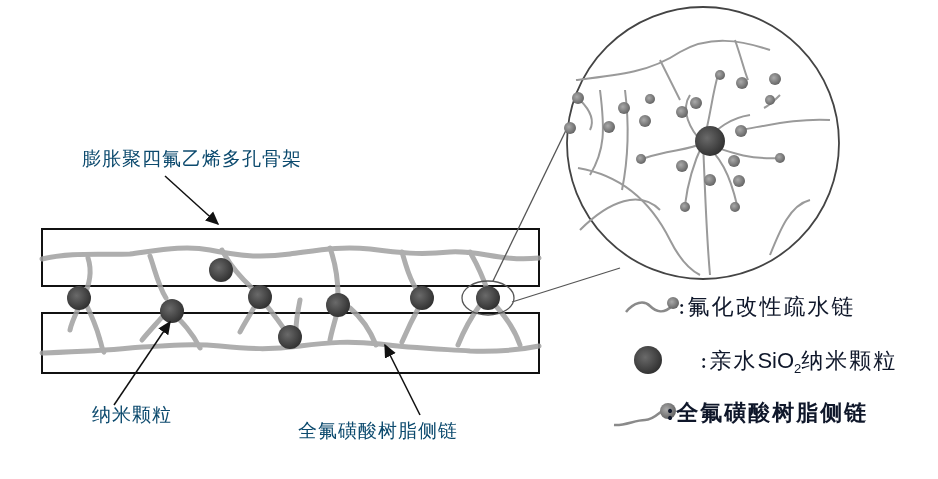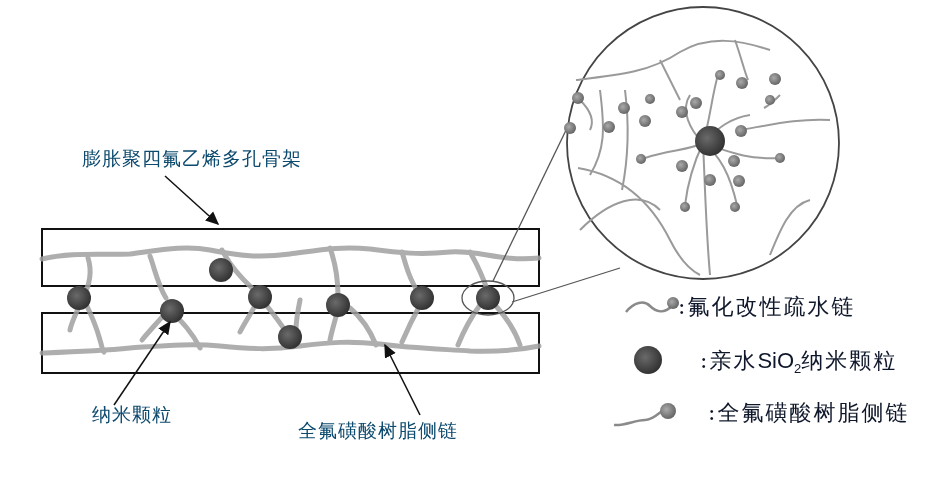--- a/index.html
+++ b/index.html
@@ -146,15 +146,15 @@
 <div class="lbl" style="left:82px; top:146px;">膨胀聚四氟乙烯多孔骨架</div>
 <div class="lbl" style="left:92px; top:402px;">纳米颗粒</div>
 <div class="lbl" style="left:298px; top:418px;">全氟磺酸树脂侧链</div>
 
 <div class="legend-text" style="left:678px; top:292px;">
   <span>:</span><span>氟化改性疏水链</span>
 </div>
 <div class="legend-text" style="left:670px; top:346px;margin-left:30px;">
   <span>:</span><span>亲水</span><span class="sans">SiO</span><sub class="sans">2</sub><span>纳米颗粒</span>
 </div>
-<div class="legend-text" style="left:708px; top:398px;">
+<div class="legend-text" style="left:666px; top:398px;font-weight:bold;">
   <span>:</span><span>全氟磺酸树脂侧链</span>
 </div>
 
 </body></html>

